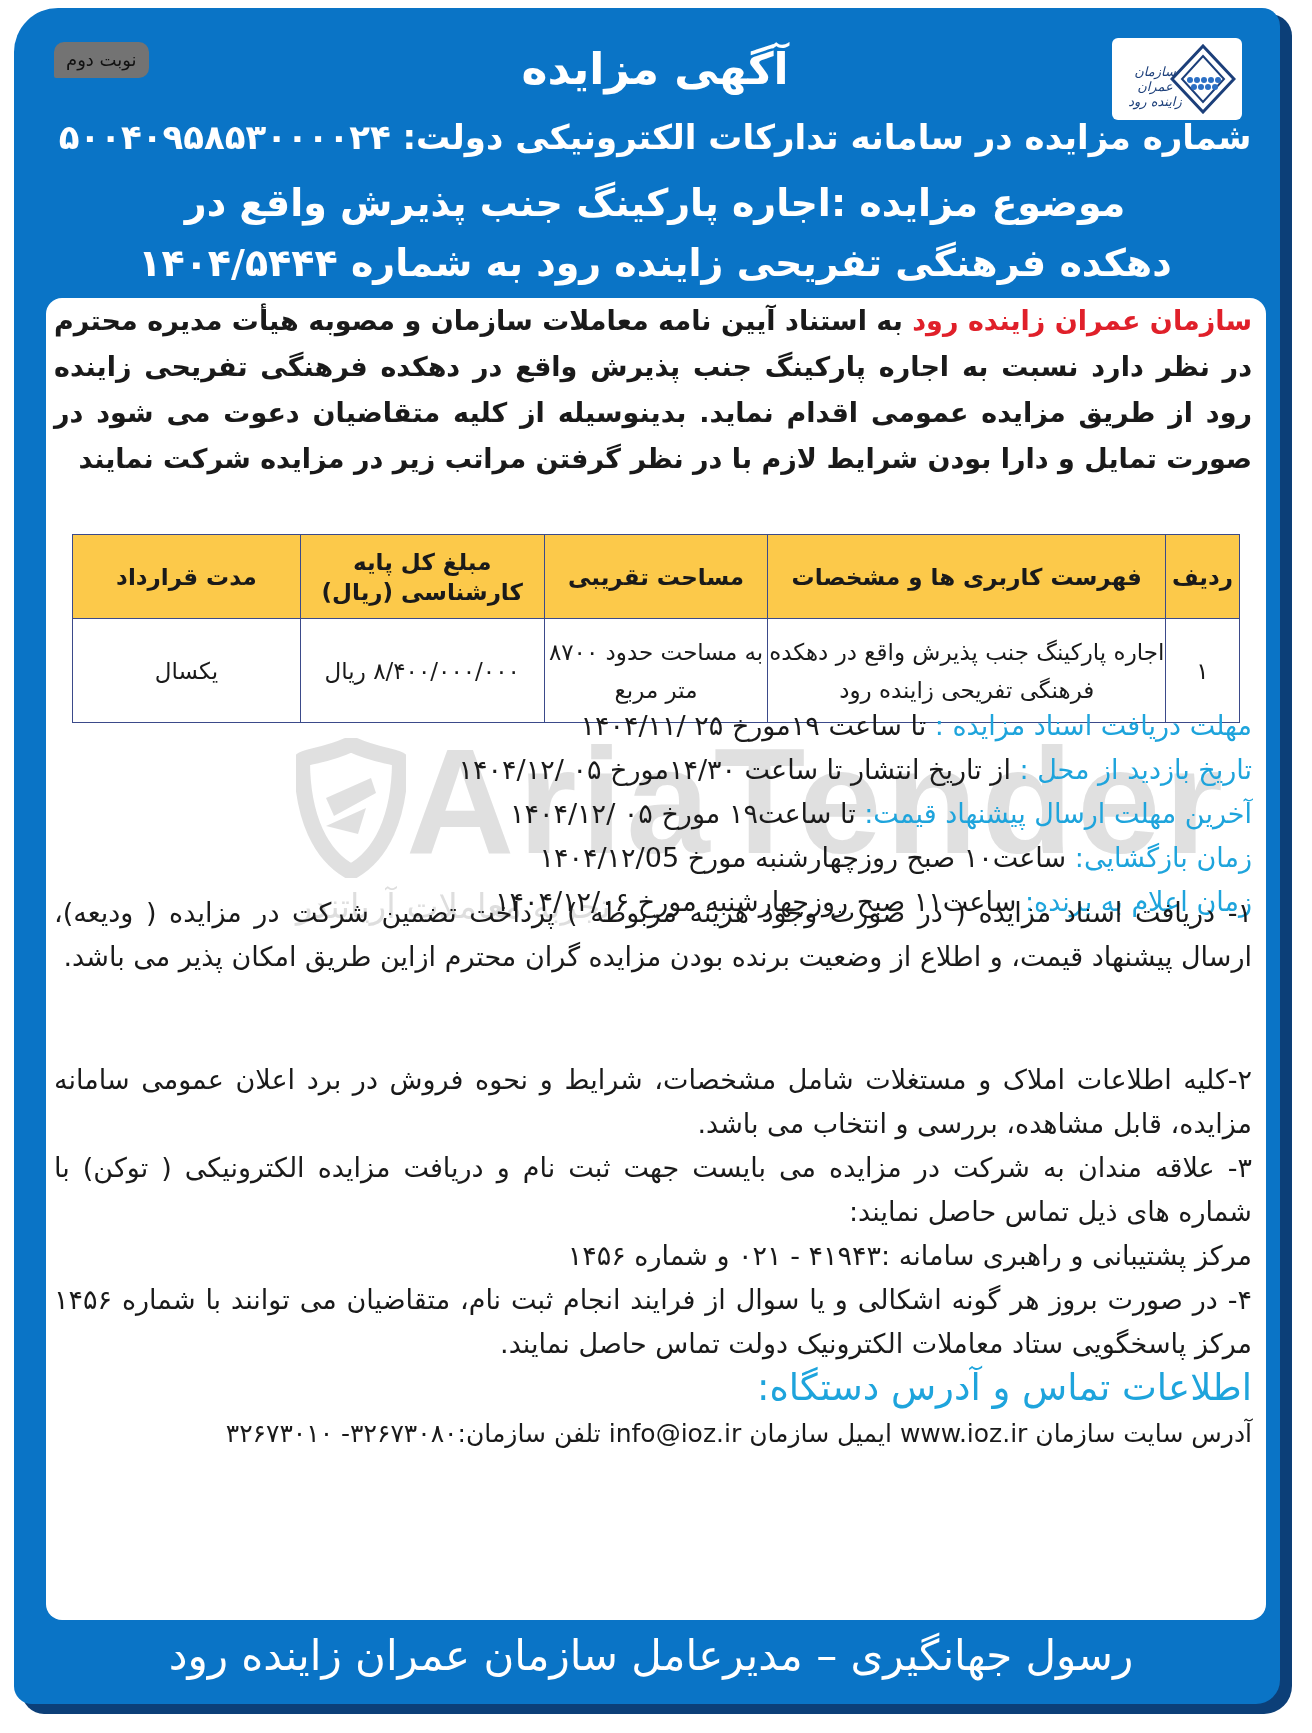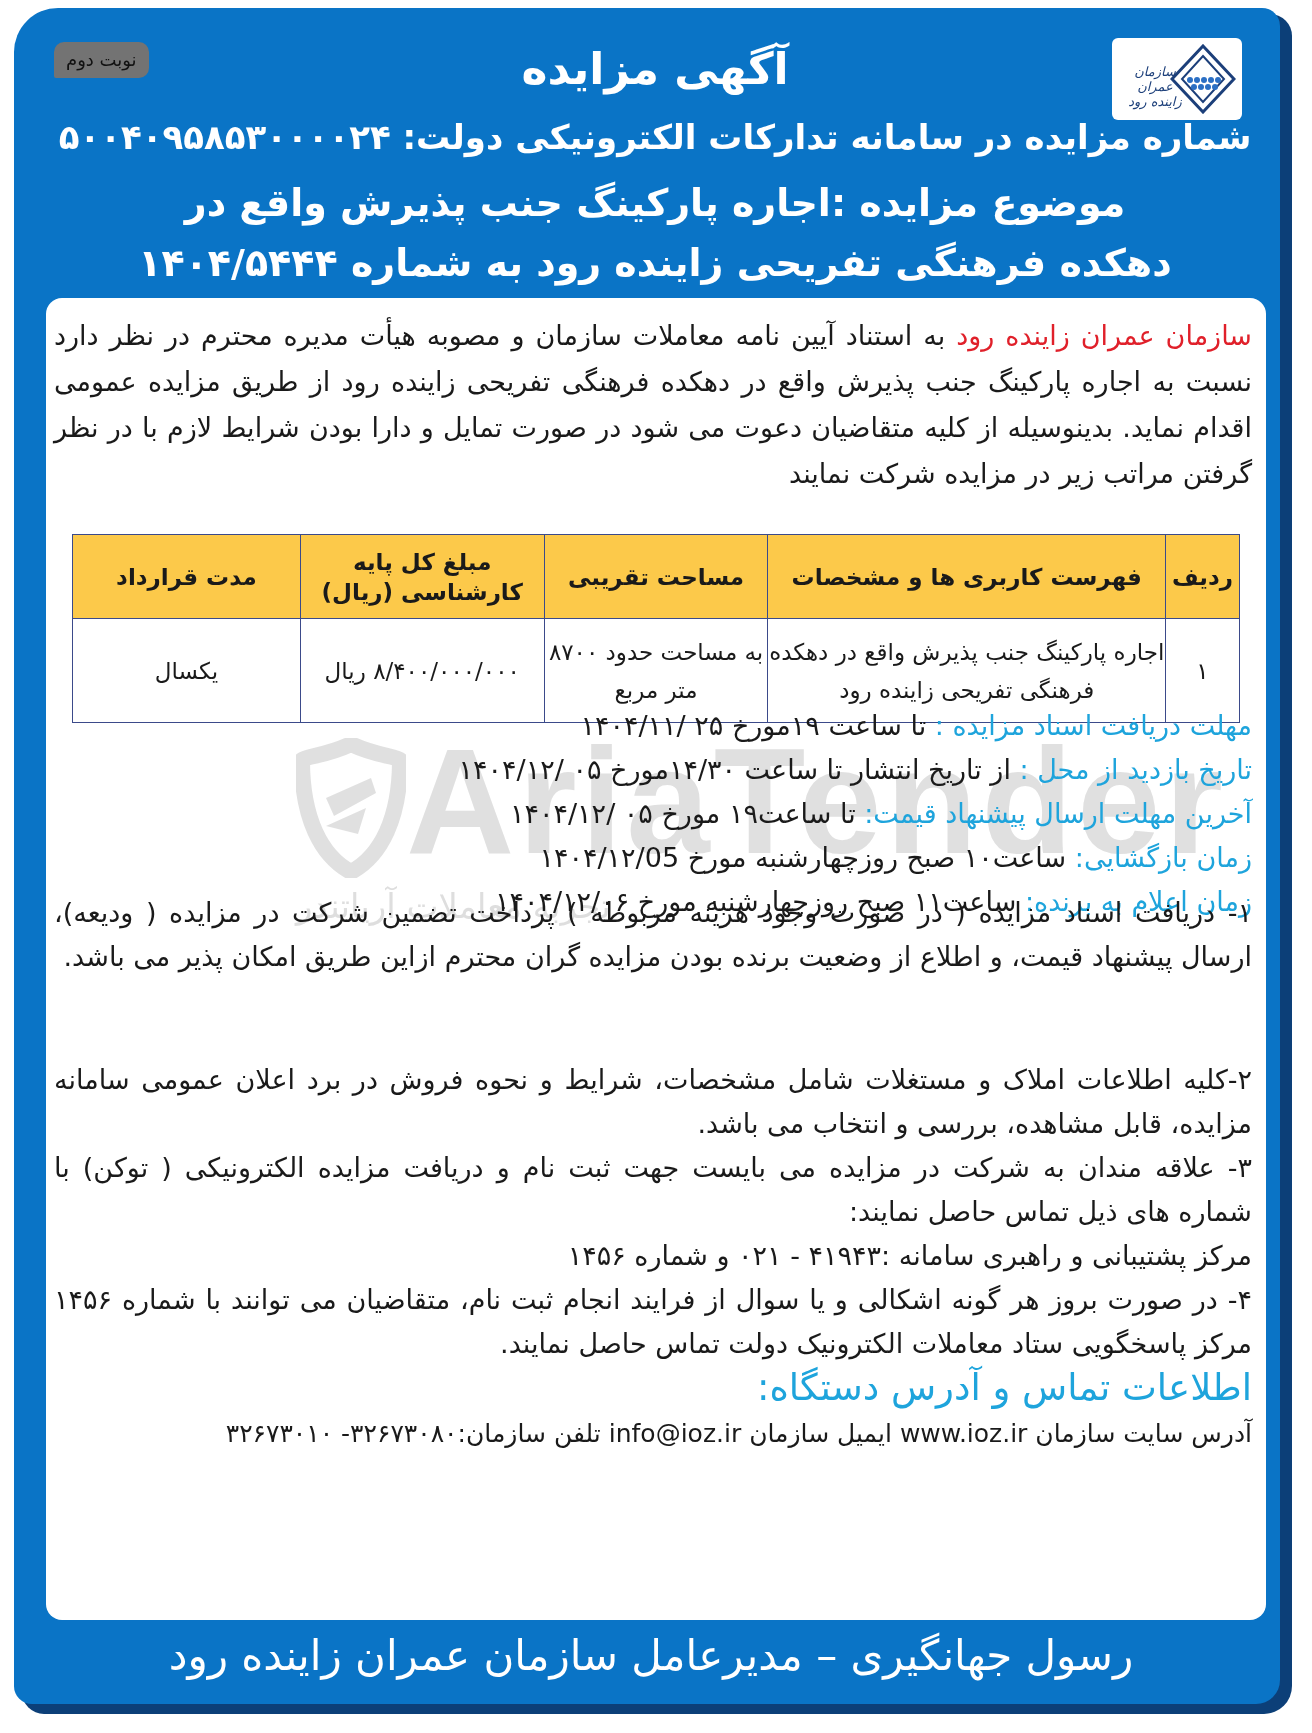--- a/index.html
+++ b/index.html
@@ -39,22 +39,22 @@
   }
   .h-line.l1 { top: 92px; font-size: 34px; }
   .h-line.l2 { top: 158px; font-size: 38px; }
   .h-line.l3 { top: 218px; font-size: 38px; }
 
   .card {
     position: absolute; left: 46px; top: 298px; width: 1220px; height: 1322px;
     background: #fff; border-radius: 16px;
   }
   .intro {
-    position: absolute; left: 8px; right: 14px; top: 15px; font-size: 27px; line-height: 46px;
-    text-align: justify; text-align-last: right;
+    position: absolute; left: 8px; right: 14px; top: 0; font-size: 27px; line-height: 46px;
+    text-align: justify; text-align-last: right; font-weight: bold;
   }
   .red { color: #e0202a; }
 
   table.items {
     position: absolute; left: 26px; top: 236px; width: 1168px; border-collapse: collapse;
     font-size: 23px; text-align: center;
   }
   table.items th {
     background: #fcc94a; font-weight: bold; height: 84px; border: 1.5px solid #3b4a8a; line-height: 30px;
   }

